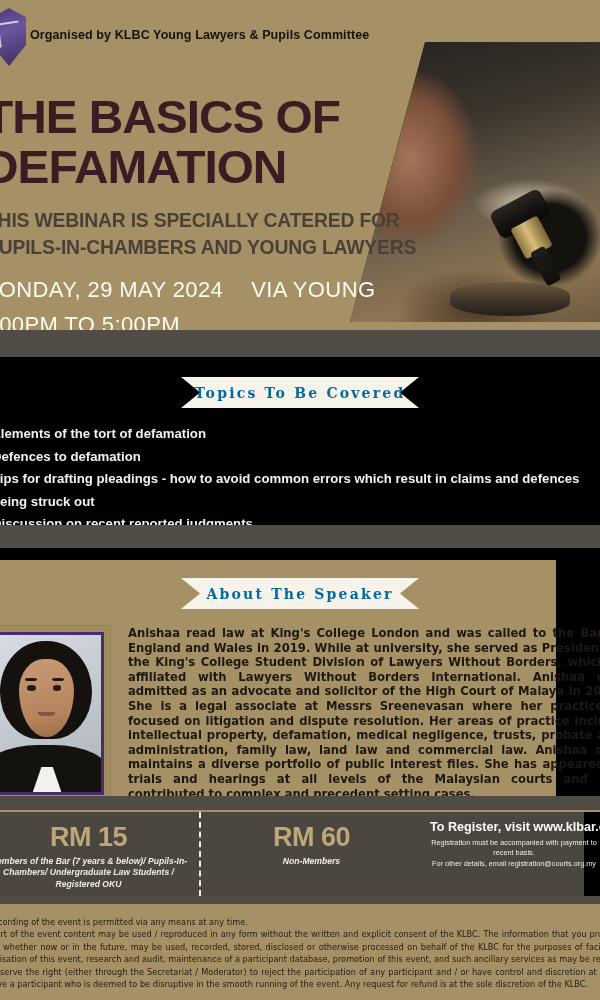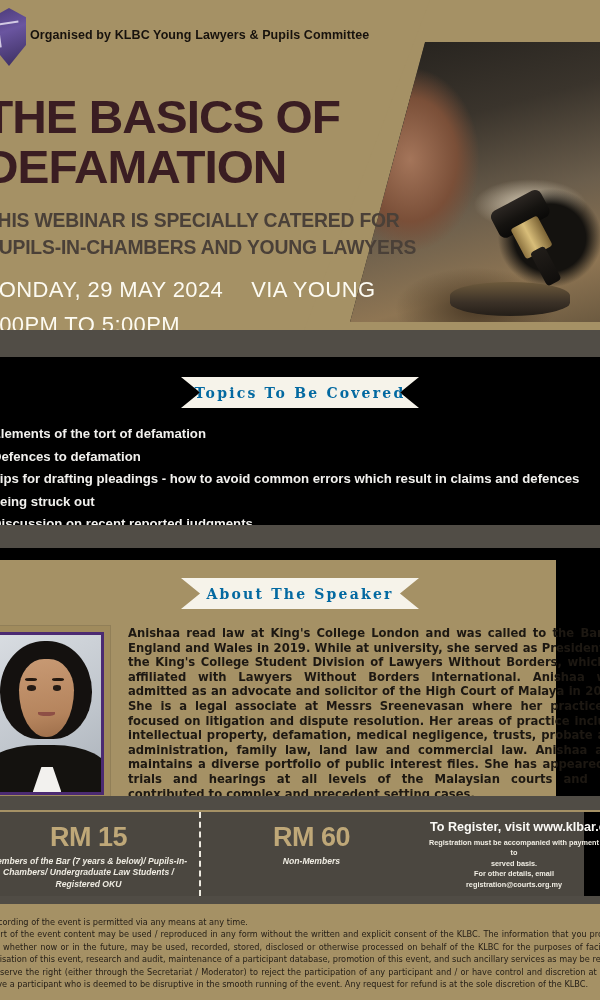--- a/index.html
+++ b/index.html
@@ -254,21 +254,21 @@
   .register {
     position: absolute; left: 424px; top: 8px; width: 200px;
     text-align: center;
   }
   .register-title {
     font-size: 12.6px; font-weight: 700; color: #fbfaf6;
     white-space: nowrap; text-align: left; padding-left: 6px;
   }
   .register-lines {
     margin-top: 4px; font-size: 7.3px; line-height: 10.4px; color: #efece2;
-    text-align: center; width: 176px; padding-left: 4px; font-weight: bold;
+    text-align: center; width: 176px; padding-left: 4px;
   }
 
   
   .disclaimer-sec {
     position: absolute; left: 0; top: 896px; width: 600px; height: 104px;
     background: #a59165;
   }
   .disc-top-band {
     position: absolute; left: 0; top: 0; width: 600px; height: 8px;
     background: #504c45;
@@ -379,21 +379,21 @@
       <div class="price-col">
         <div class="price-amt">RM 60</div>
         <div class="price-desc">Non-Members</div>
       </div>
     </div>
 
     <div class="register">
       <div class="register-title">To Register, visit www.klbar.org.my</div>
       <div class="register-lines">
         <div>Registration must be accompanied with payment to</div>
-        <div>served basis.</div>
+        <div>recent basis.</div>
         <div>For other details, email registration@courts.org.my</div>
       </div>
     </div>
   </div>
 
   <div class="disclaimer-sec">
     <div class="disc-top-band"></div>
     <div class="disclaimer">
       <p>No recording of the event is permitted via any means at any time.</p>
       <p>No part of the event content may be used / reproduced in any form without the written and explicit consent of the KLBC. The information that you provide to the KLBC, whether now or in the future, may be used, recorded, stored, disclosed or otherwise processed on behalf of the KLBC for the purposes of facilitation and organisation of this event, research and audit, maintenance of a participant database, promotion of this event, and such ancillary services as may be relevant.</p>

